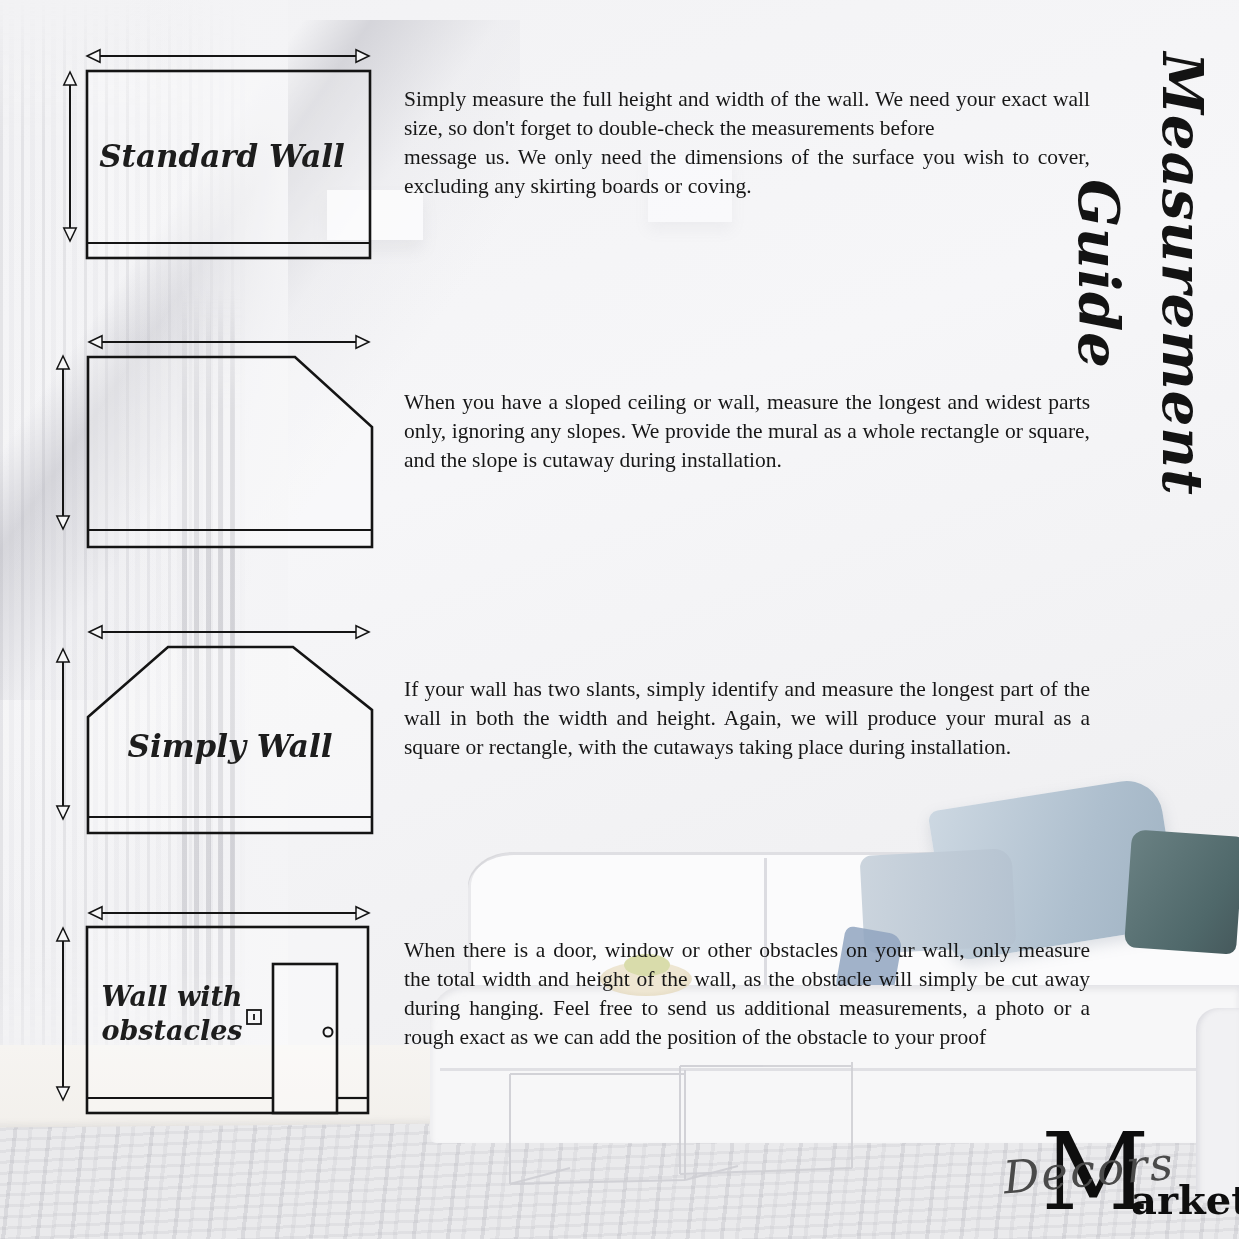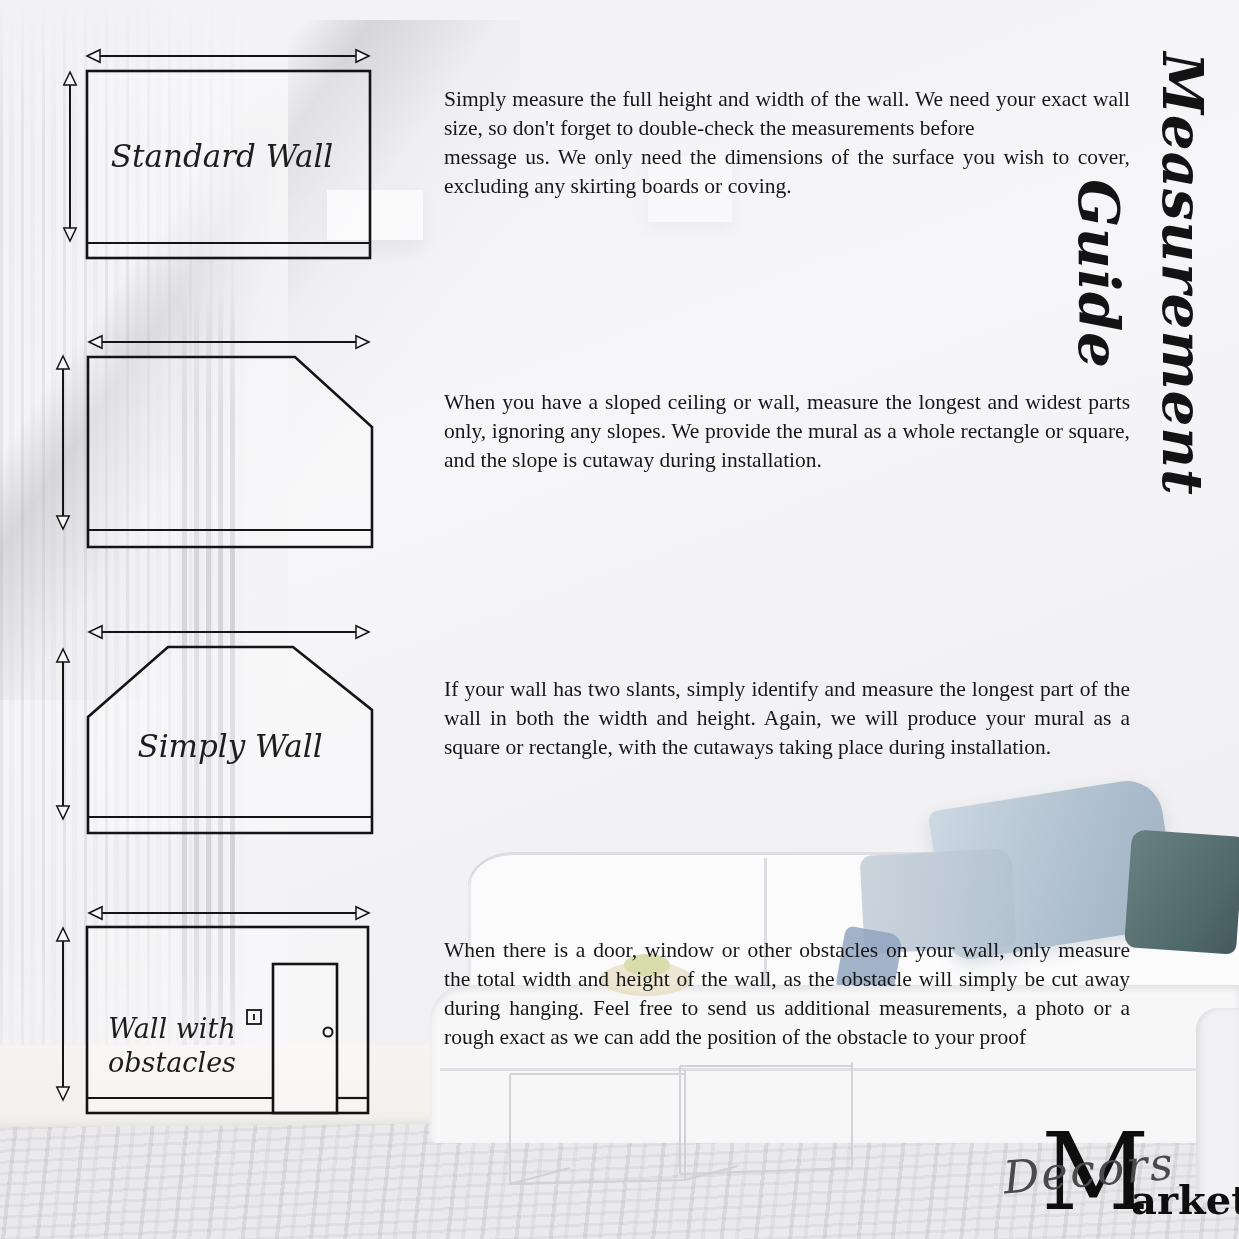--- a/index.html
+++ b/index.html
@@ -48,22 +48,22 @@
   .pillow-navy{left:840px;top:930px;width:58px;height:66px;transform:rotate(10deg);opacity:.85;
     background:#90a5bf;border-radius:8px 14px 6px 10px;}
   .bowl{left:600px;top:962px;width:92px;height:34px;border-radius:50%;
     background:radial-gradient(ellipse at 50% 40%,#eee6d2 55%,#ddd2b8);}
   .bowl-item{left:624px;top:954px;width:46px;height:22px;border-radius:50%;background:#d9dcab;}
   .table-lines{left:480px;top:1056px;width:430px;height:152px;}
   
   .diagram{width:334px;height:228px;}
   .diagram svg{position:absolute;left:0;top:0;}
   .wall-label{position:absolute;z-index:6;text-align:center;color:#1d1d1d;
-    font-family:"DejaVu Serif",serif;font-style:italic;font-weight:400;white-space:pre-line;}
-  .para{position:absolute;left:444px;width:686px;z-index:6;
+    font-family:"DejaVu Serif",serif;font-style:italic;font-weight:700;white-space:pre-line;}
+  .para{position:absolute;left:404px;width:686px;z-index:6;
     font-size:21.5px;line-height:29px;text-align:justify;white-space:pre-line;color:#171717;}
   .v-title{left:923px;top:232px;width:520px;height:84px;z-index:6;transform:rotate(90deg);
     text-align:center;font-family:"DejaVu Serif",serif;font-style:italic;font-weight:700;
     font-size:56px;letter-spacing:1px;color:#131313;line-height:84px;}
   .logo{left:1005px;top:1128px;width:234px;height:110px;z-index:6;}
   .logo-m{position:absolute;left:36px;top:-8px;font-family:"DejaVu Serif",serif;font-size:106px;line-height:1;color:#0e0e0e;}
   .logo-script{position:absolute;left:-2px;top:16px;transform:rotate(-5deg);font-family:"DejaVu Serif",serif;
     font-style:italic;font-weight:400;font-size:45px;color:#4a4a4a;letter-spacing:2px;}
   .logo-rest{position:absolute;left:126px;top:48px;font-family:"DejaVu Serif",serif;font-weight:700;
     font-size:40px;color:#0e0e0e;}
@@ -174,21 +174,21 @@
       <line x1="289" y1="200" x2="320" y2="200" stroke="#141414" stroke-width="2.2"></line>
       <g>
         <rect x="225" y="66" width="64" height="149" fill="rgba(255,255,255,0.25)" stroke="#141414" stroke-width="2.6"></rect>
         <circle cx="280" cy="134" r="4.5" fill="none" stroke="#141414" stroke-width="2"></circle>
       </g>
       <g>
         <rect x="199" y="112" width="14" height="14" fill="none" stroke="#141414" stroke-width="1.8"></rect>
         <line x1="206" y1="116" x2="206" y2="122" stroke="#141414" stroke-width="1.8"></line>
       </g>
     </svg>
-    <div class="wall-label" style="left:24px;top:82px;width:200px;font-size:27px;line-height:34px;margin-top:32px;">Wall with
+    <div class="wall-label" style="left:24px;top:82px;width:200px;font-size:27px;line-height:34px;">Wall with
 obstacles</div>
   </div>
   <div class="para" style="top:936px;">When there is a door, window or other obstacles on your wall, only measure the total width and height of the wall, as the obstacle will simply be cut away during hanging. Feel free to send us additional measurements, a photo or a rough exact as we can add the position of the obstacle to your proof</div>
 
   <div class="abs v-title">Measurement Guide</div>
 
   <div class="abs logo">
     <span class="logo-m">M</span>
     <span class="logo-script">Decors</span>
     <span class="logo-rest">arket</span>

